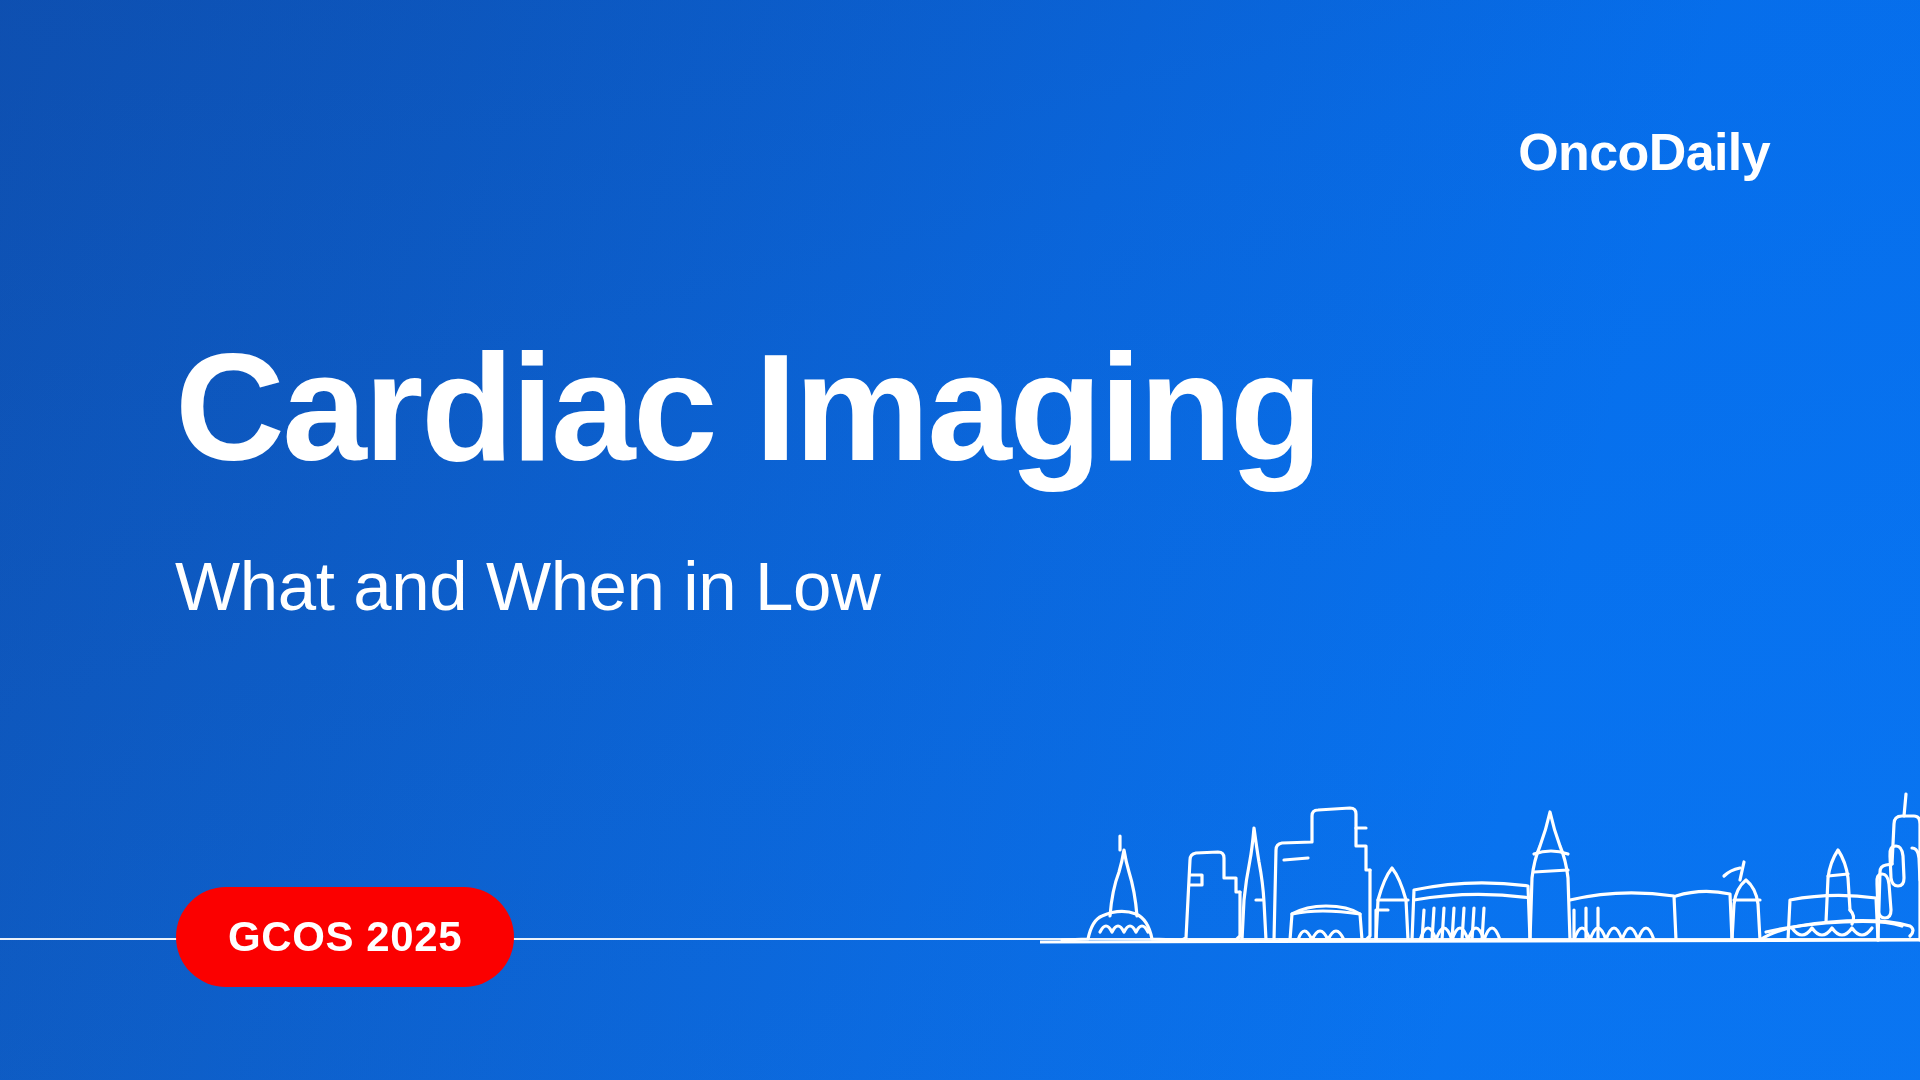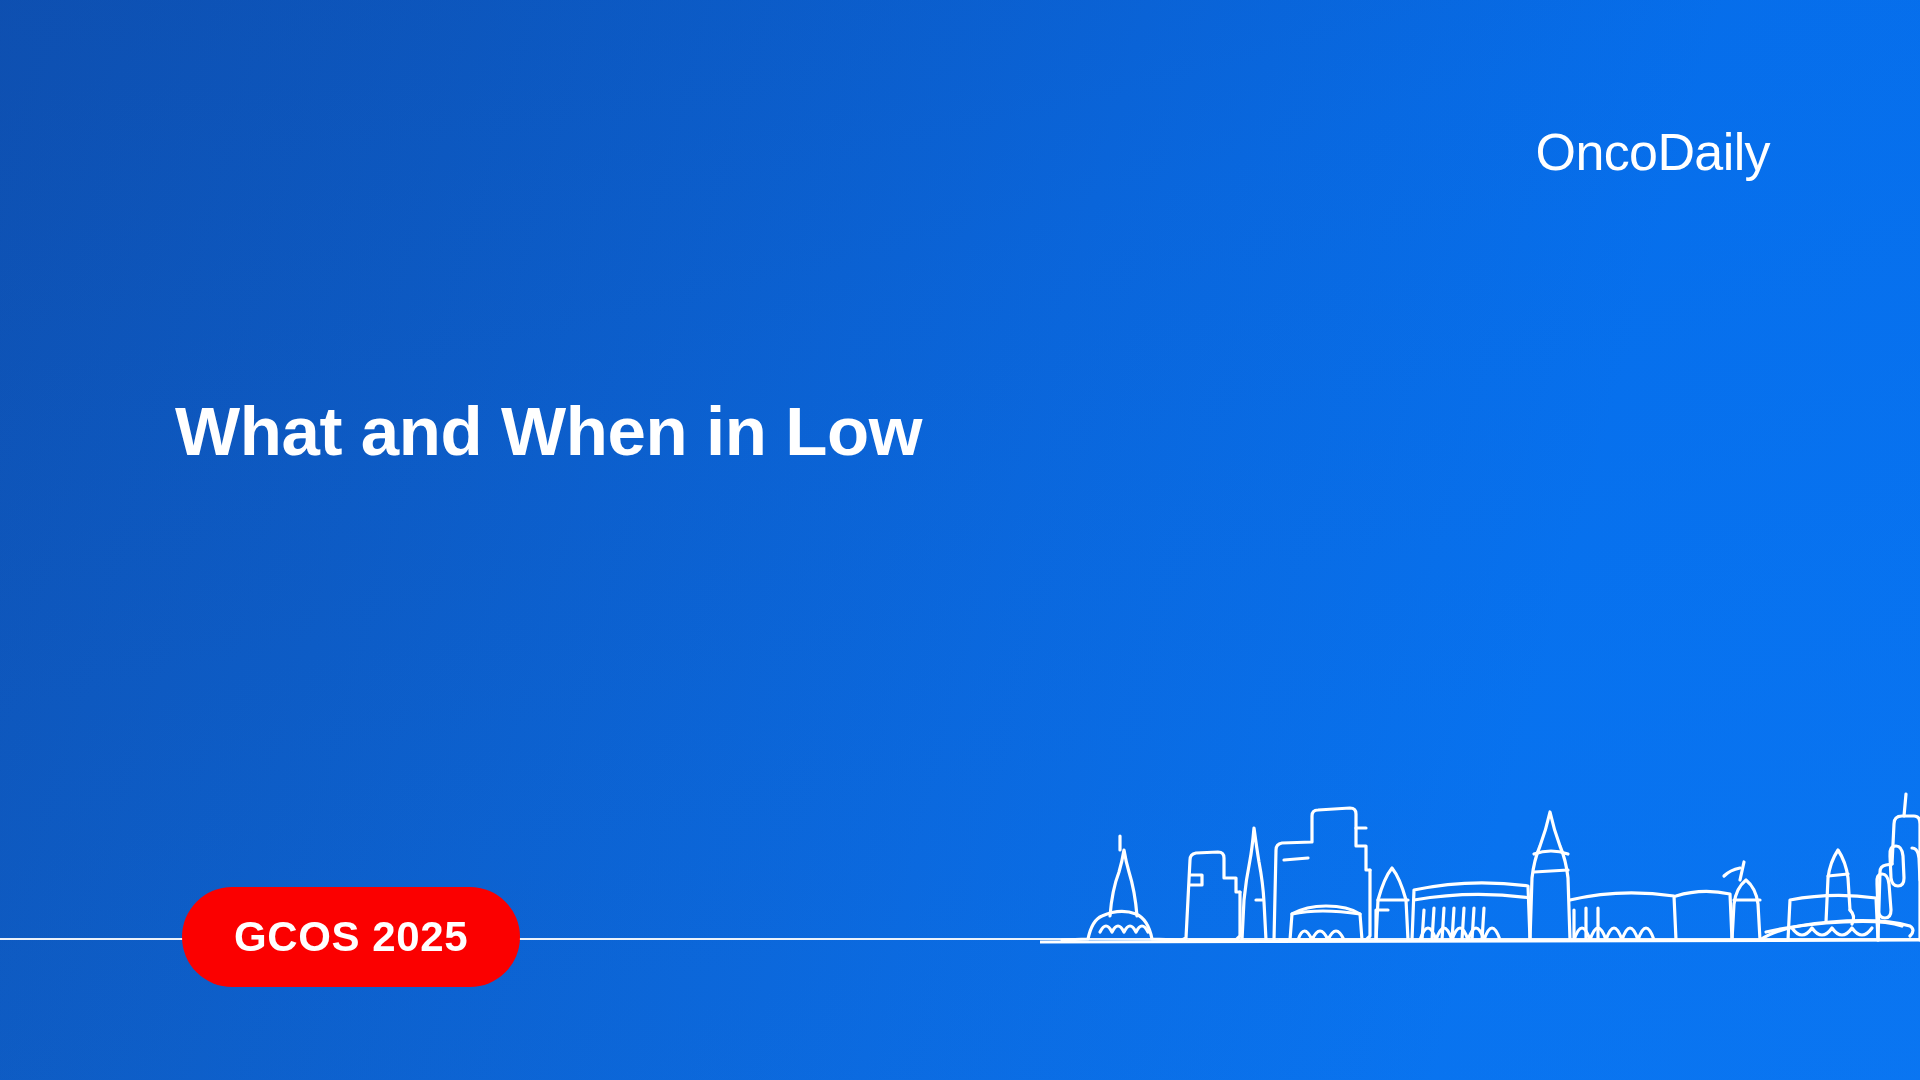--- a/index.html
+++ b/index.html
@@ -27,21 +27,21 @@
     pointer-events: none;
   }
 
   
   .logo {
     position: absolute;
     top: 126px;
     right: 150px;
     color: #ffffff;
     font-size: 52px;
-    font-weight: normal;
+    font-weight: bold;
     letter-spacing: -0.6px;
     line-height: 1;
     white-space: nowrap;
   }
 
   
   .headline-block {
     position: absolute;
     left: 175px;
     top: 330px;
@@ -52,41 +52,41 @@
     font-size: 152px;
     font-weight: bold;
     line-height: 1.02;
     letter-spacing: -2.5px;
     margin: 0;
     white-space: nowrap;
   }
   .subtitle {
     color: #ffffff;
     font-size: 69px;
-    font-weight: bold;
+    font-weight: normal;
     line-height: 1.28;
     letter-spacing: -0.4px;
     margin: 58px 0 0 0;
     max-width: 880px;
   }
 
   
   .horizon {
     position: absolute;
     left: 0;
     top: 938px;
     width: 100%;
     height: 2px;
     background: rgba(255,255,255,0.92);
   }
 
   
   .badge {
     position: absolute;
-    left: 182px;
+    left: 176px;
     top: 887px;
     height: 100px;
     padding: 0 52px;
     display: flex;
     align-items: center;
     justify-content: center;
     background: #fb0000;
     border-radius: 50px;
     color: #ffffff;
     font-size: 42px;
@@ -120,20 +120,21 @@
 </head>
 <body>
 
 <div class="slide">
 
   <div class="sheen"></div>
 
   <div class="logo">OncoDaily</div>
 
   <div class="headline-block">
+    <h1 class="title">Cardiac Imaging</h1>
     <p class="subtitle">
       <span>What and When in Low</span><br>
     </p>
   </div>
 
   <div class="horizon"></div>
 
   <div class="skyline">
     <svg viewBox="0 0 880 210" preserveAspectRatio="none" aria-hidden="true">
 

